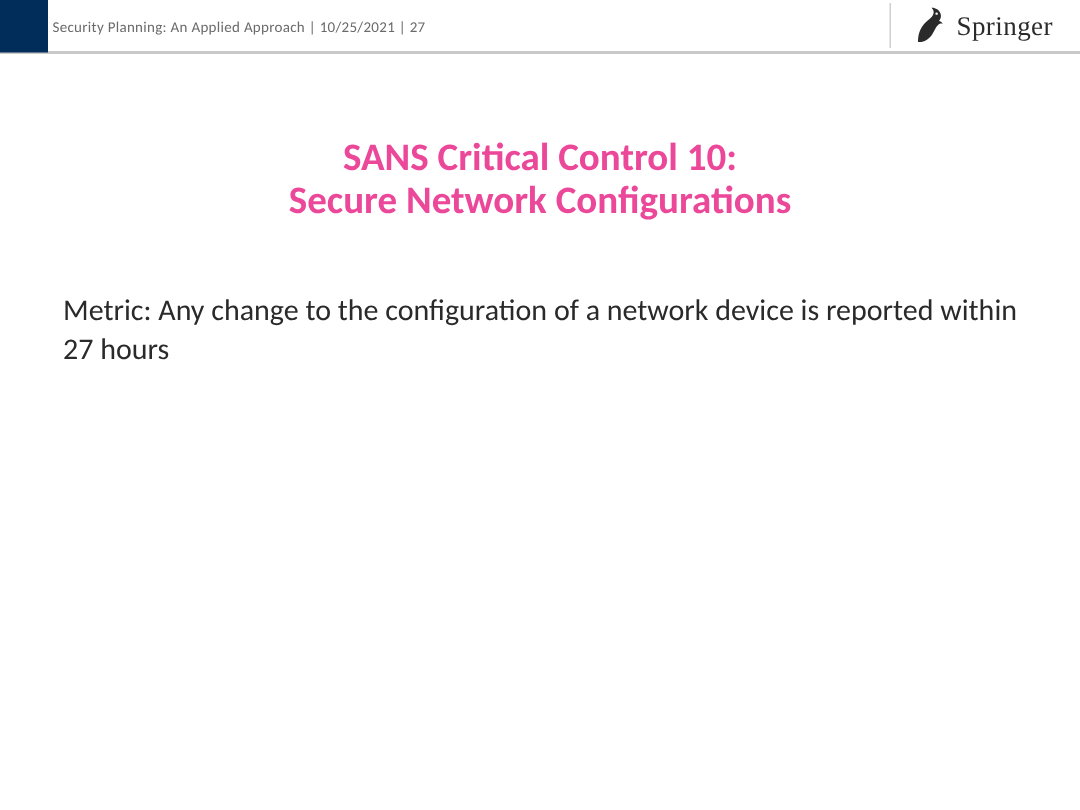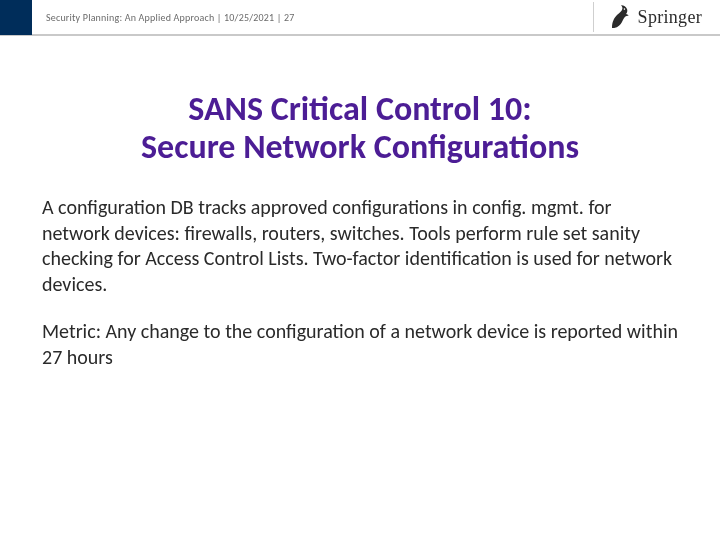--- a/index.html
+++ b/index.html
@@ -9,43 +9,43 @@
   
   .header {
     position: absolute; top: 0; left: 0; right: 0; height: 36px;
     display: flex; align-items: center;
     border-bottom: 2px solid #c9c9c9;
   }
   .header-accent {
     width: 32px; height: 36px; background: #002d5a; flex: 0 0 auto;
   }
   .header-text {
-    font-size: 10px; color: #6b6b6b; padding-left: 14px; letter-spacing: .2px;
+    font-size: 10px; color: #6b6b6b; padding-left: 3px; letter-spacing: .2px;
     flex: 1 1 auto; white-space: nowrap; overflow: hidden;
   }
   .header-divider {
     width: 1px; height: 30px; background: #cfcfcf; margin: 0 14px 0 6px;
   }
   .logo {
     display: flex; align-items: center; gap: 6px; padding-right: 18px;
     color: #2b2b2b;
   }
   .logo-mark svg { display: block; }
   .logo-word {
     font-family: Georgia, "Times New Roman", serif;
     font-size: 18px; letter-spacing: .3px;
   }
 
   
   .title {
     position: absolute; top: 90px; left: 0; right: 0;
     text-align: center;
     font-weight: 800;
-    font-size: 34px; line-height: 1.12;
-    color: #4c1d95;
+    font-size: 26px; line-height: 1.12;
+    color: #ec4899;
     white-space: pre-line;
   }
 
   
   .body {
     position: absolute; top: 195px; left: 42px; right: 42px;
     font-size: 20px; line-height: 1.28; color: #2a2a2a;
   }
   .body p { margin-bottom: 22px; white-space: pre-line; }
 </style>
@@ -66,17 +66,16 @@
         </svg>
       </span>
       <span class="logo-word">Springer</span>
     </div>
   </div>
 
   <h1 class="title">SANS Critical Control 10:
 Secure Network Configurations</h1>
 
   <div class="body">
-    <p>A configuration DB tracks approved configurations in config. mgmt. for network devices: firewalls, routers, switches. Tools perform rule set sanity checking for Access Control Lists. Two-factor identification is used for network devices.</p>
     <p>Metric:  Any change to the configuration of a network device is reported within 27 hours</p>
   </div>
 
 </div>
 
 </body></html>

